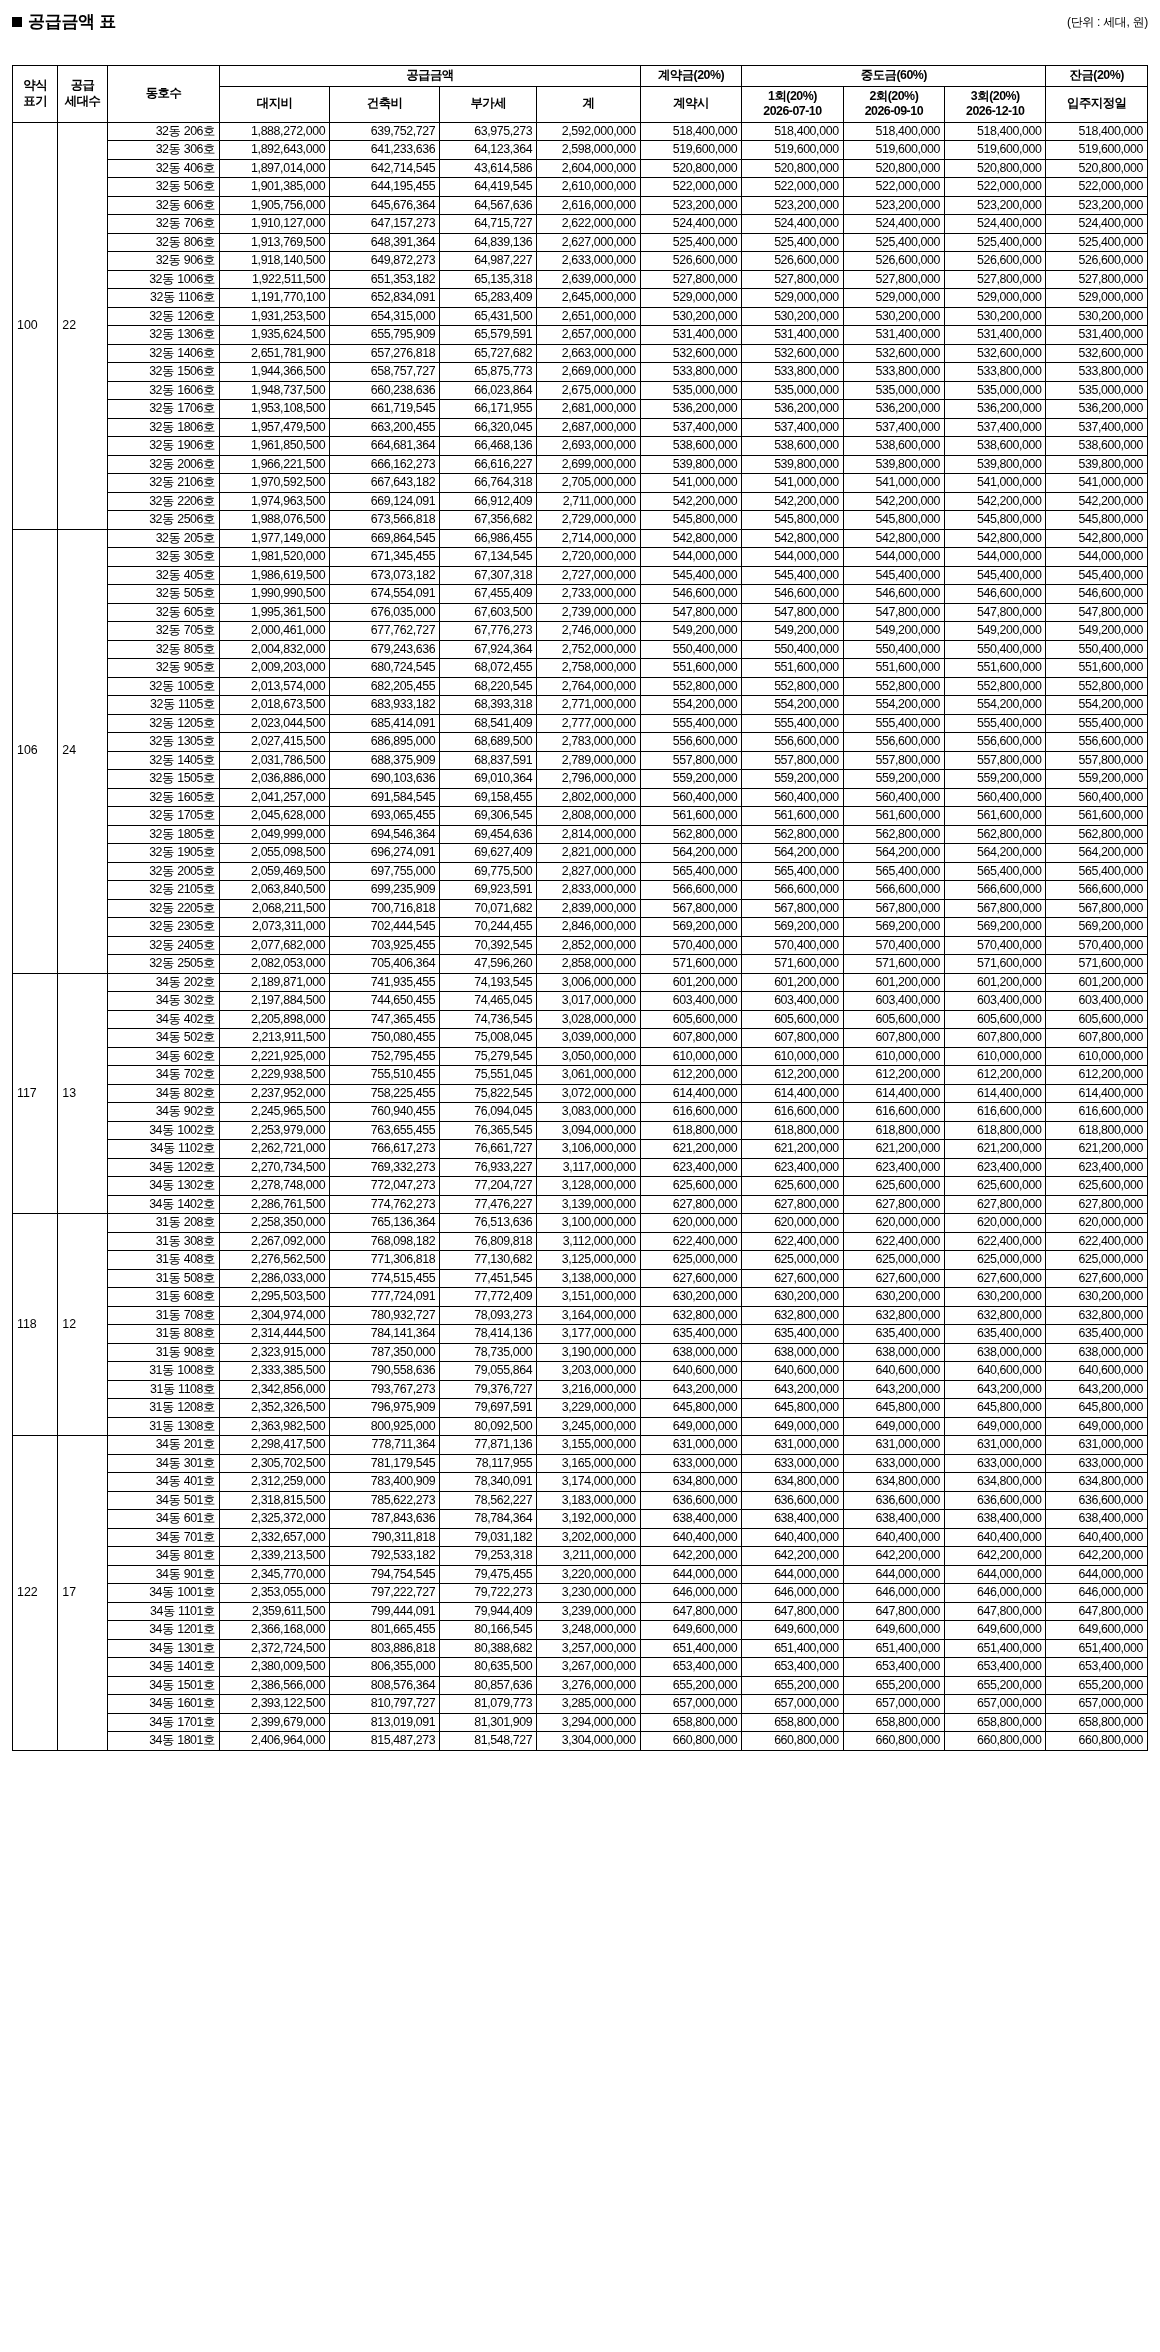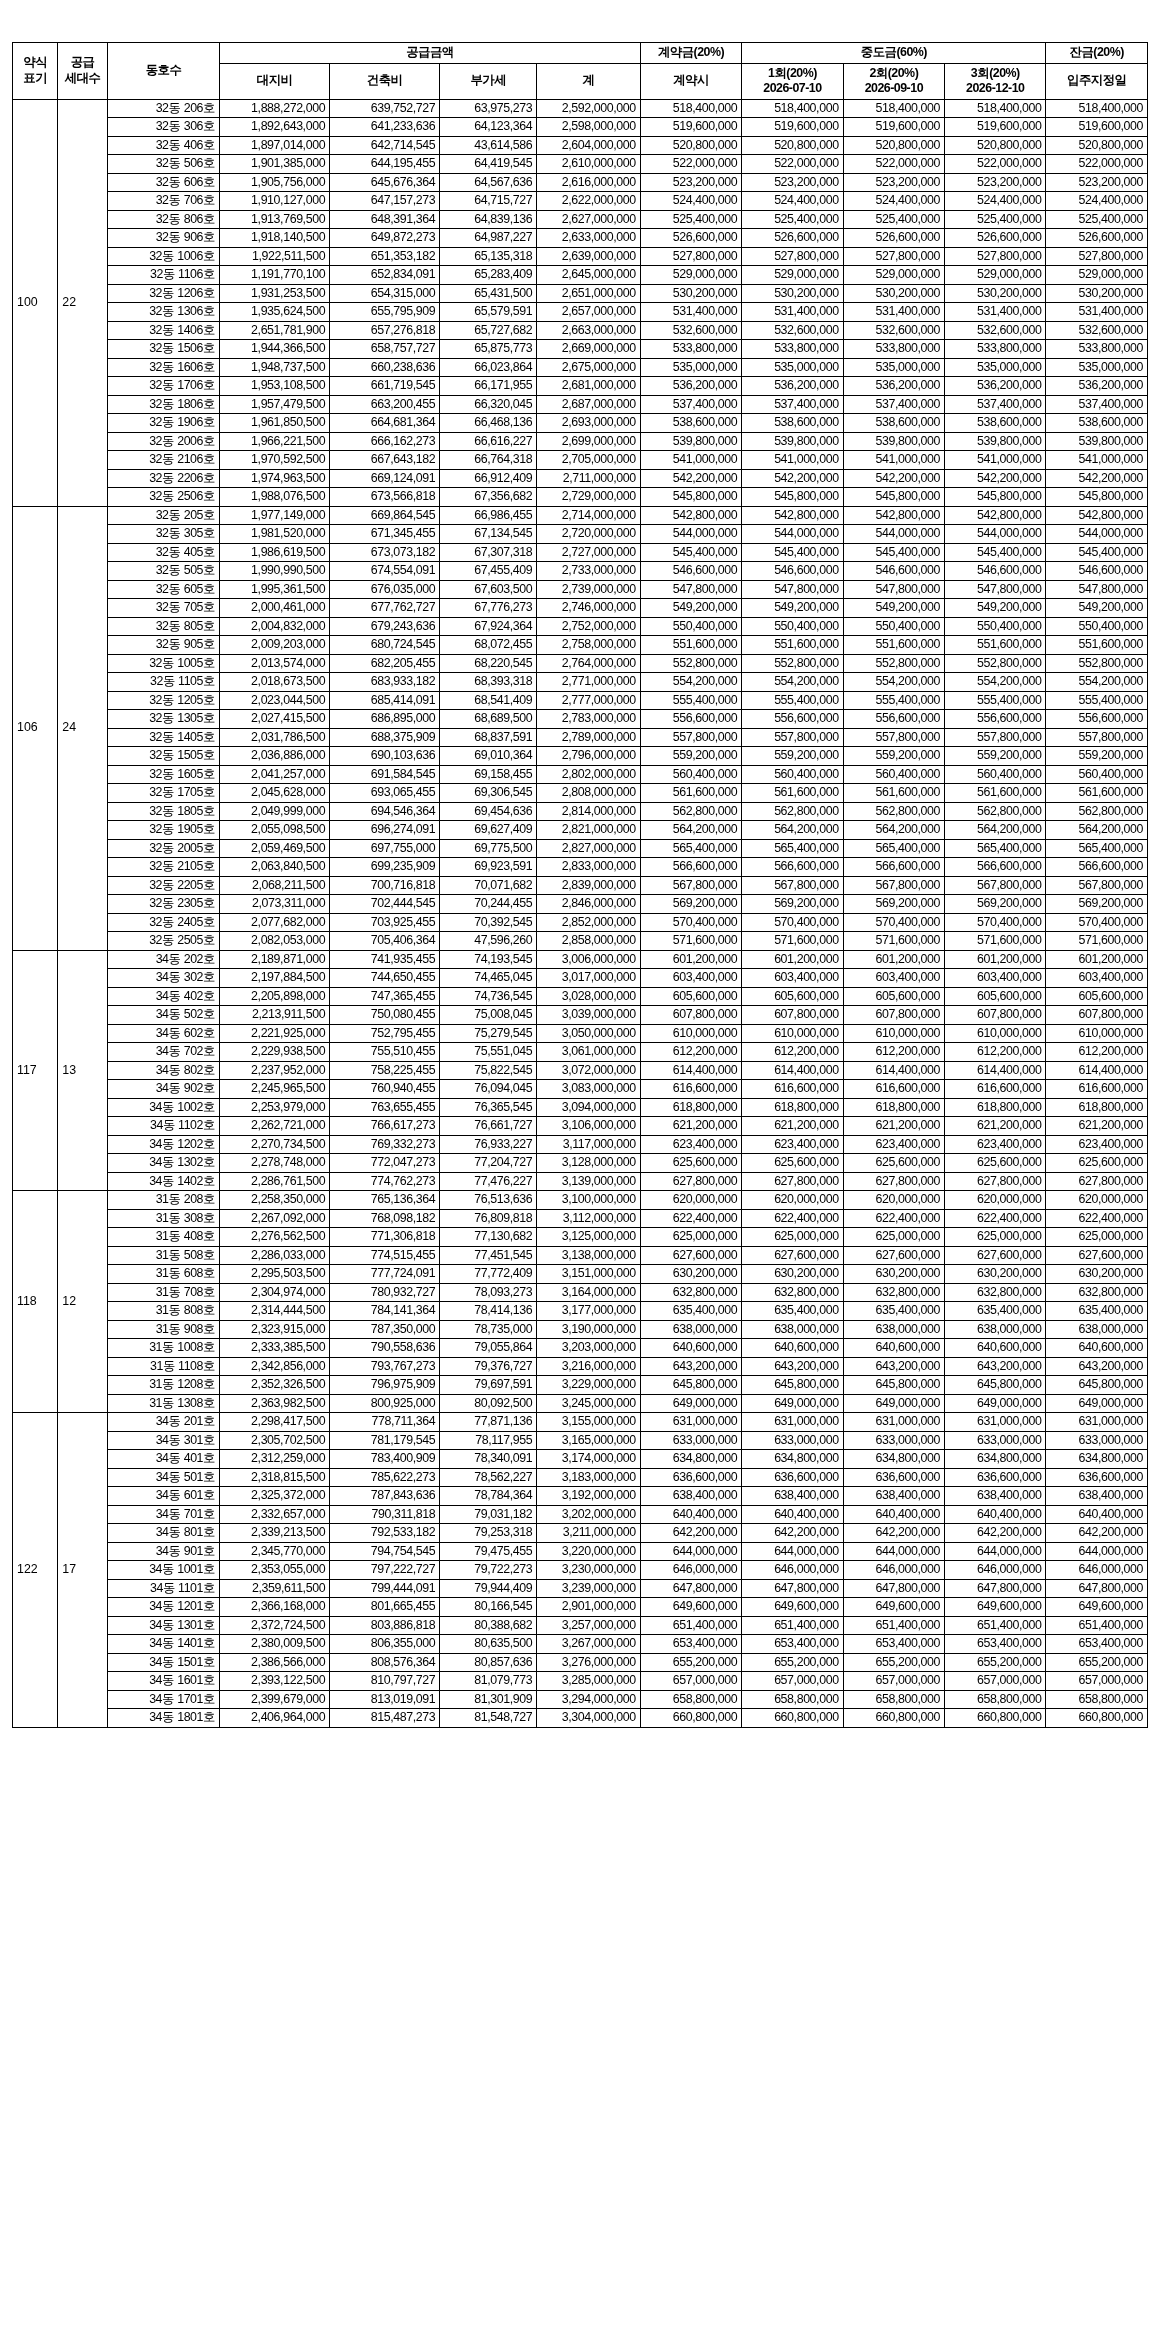--- a/index.html
+++ b/index.html
@@ -92,20 +92,27 @@
   col.c-m1 { width: 94px; }
   col.c-m2 { width: 94px; }
   col.c-m3 { width: 94px; }
   col.c-bal { width: 94px; }
 </style>
 </head>
 <body>
 
 <div class="page">
 
+  <div class="doc-head">
+    <div class="doc-title">
+      <span class="title-marker"></span>
+      <span>공급금액 표</span>
+    </div>
+    <div class="unit-note">(단위 : 세대, 원)</div>
+  </div>
 
   <table class="supply">
     <colgroup>
       <col class="c-mark">
         <col class="c-count">
         <col class="c-dong">
       <col class="c-land">
         <col class="c-build">
         <col class="c-vat">
         <col class="c-sum">
@@ -1133,21 +1140,21 @@
           <td class="num">647,800,000</td>
           <td class="num">647,800,000</td>
           <td class="num">647,800,000</td>
           <td class="num">647,800,000</td>
         </tr>
         <tr>
           <td class="dong">34동 1201호</td>
           <td class="num">2,366,168,000</td>
           <td class="num">801,665,455</td>
           <td class="num">80,166,545</td>
-          <td class="num">2,901,000,000</td>
+          <td class="num">3,248,000,000</td>
           <td class="num">649,600,000</td>
           <td class="num">649,600,000</td>
           <td class="num">649,600,000</td>
           <td class="num">649,600,000</td>
           <td class="num">649,600,000</td>
         </tr>
         <tr>
           <td class="dong">34동 1301호</td>
           <td class="num">2,372,724,500</td>
           <td class="num">803,886,818</td>

